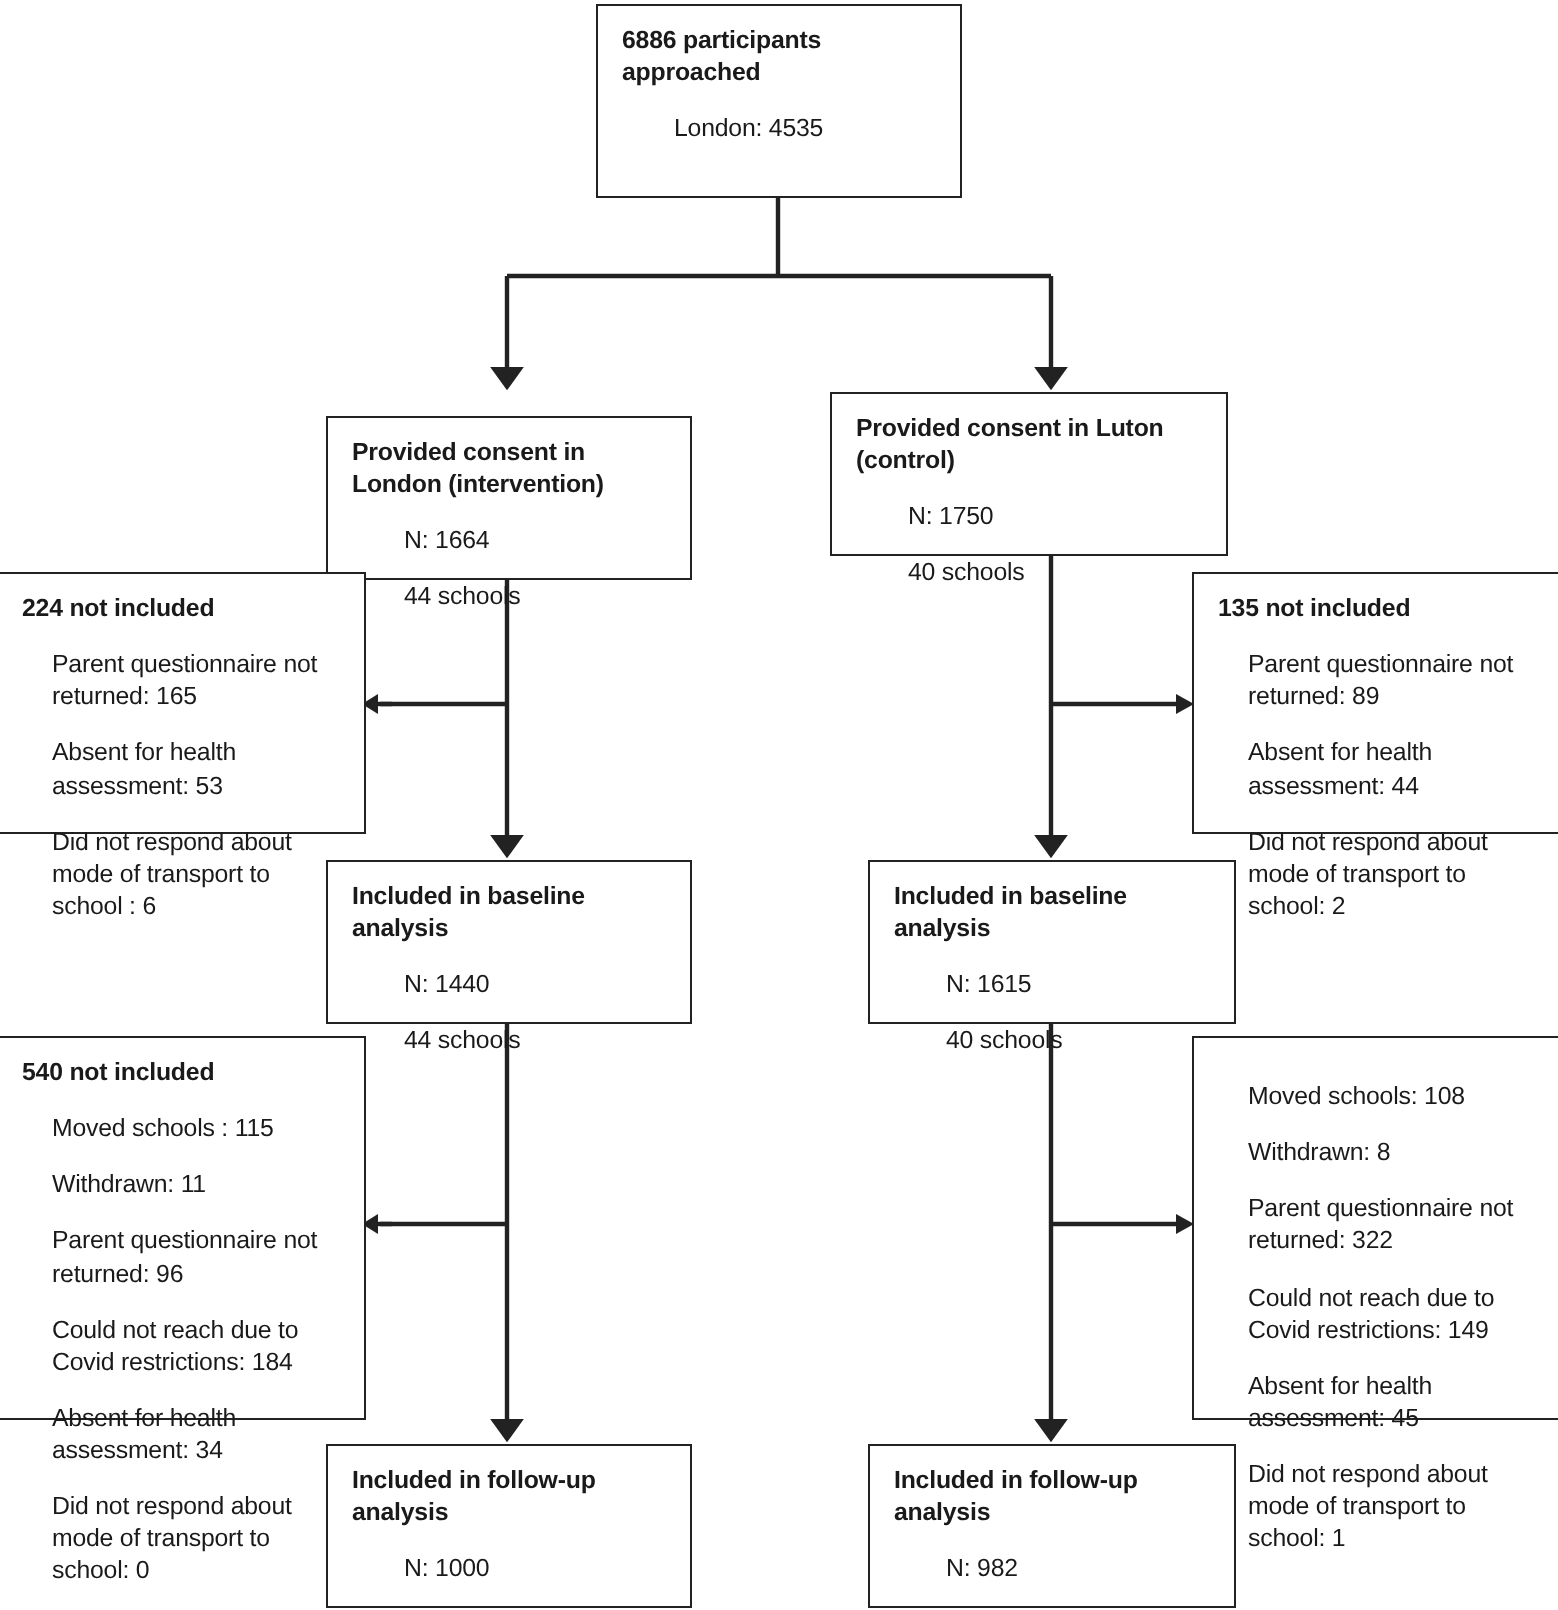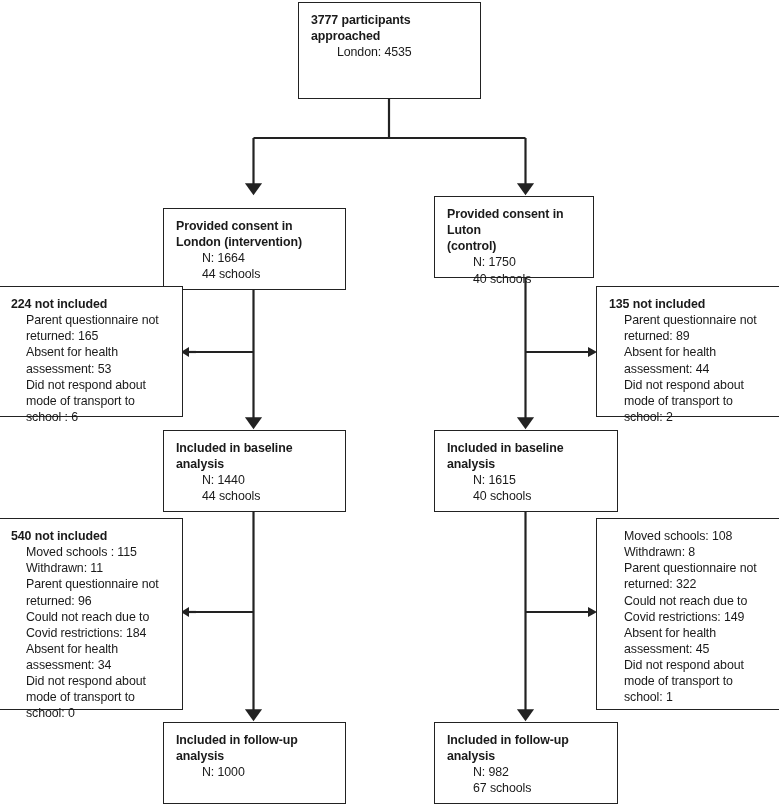--- a/index.html
+++ b/index.html
@@ -42,37 +42,38 @@
     letter-spacing: -0.1px;
     display: block;
     margin: 0;
     white-space: pre-line;
   }
   .node .ln {
     display: block;
     font-size: 12.4px;
     letter-spacing: -0.1px;
     white-space: pre-line;
+    margin-top: 12px;
   }
   .node .indent {
     padding-left: 26px;
   }
   .node .item {
     padding-left: 15px;
     text-indent: 0;
   }
   
   #node-approached {
     left: 298px; top: 2px; width: 183px; height: 97px;
   }
   #node-consent-london {
     left: 163px; top: 208px; width: 183px; height: 82px;
   }
   #node-consent-luton {
-    left: 434px; top: 196px; width: 160px; height: 82px;
+    left: 415px; top: 196px; width: 199px; height: 82px;
   }
   #node-excl-london-1 {
     left: -2px; top: 286px; width: 185px; height: 131px;
   }
   #node-excl-luton-1 {
     left: 596px; top: 286px; width: 186px; height: 131px;
   }
   #node-baseline-london {
     left: 163px; top: 430px; width: 183px; height: 82px;
   }
@@ -132,21 +133,21 @@
     </g>
 
     <g>
       <path d="M525.5,512 L525.5,715" stroke="#222222" stroke-width="2.2" fill="none" marker-end="url(#arrow-down)"></path>
       <path d="M525.5,612 L589,612" stroke="#222222" stroke-width="2.2" fill="none"></path>
       <path d="M588,607 L597,612 L588,617 z" fill="#222222"></path>
     </g>
   </svg>
 
   <div class="node" id="node-approached">
-    <span class="hdr">3777 participants
+    <span class="hdr">6886 participants
 approached</span>
     <span class="ln indent">London: 4535</span>
   </div>
 
   <div class="node" id="node-consent-london">
     <span class="hdr">Provided consent in
 London (intervention)</span>
     <span class="ln indent">N: 1664</span>
     <span class="ln indent">44 schools</span>
   </div>

